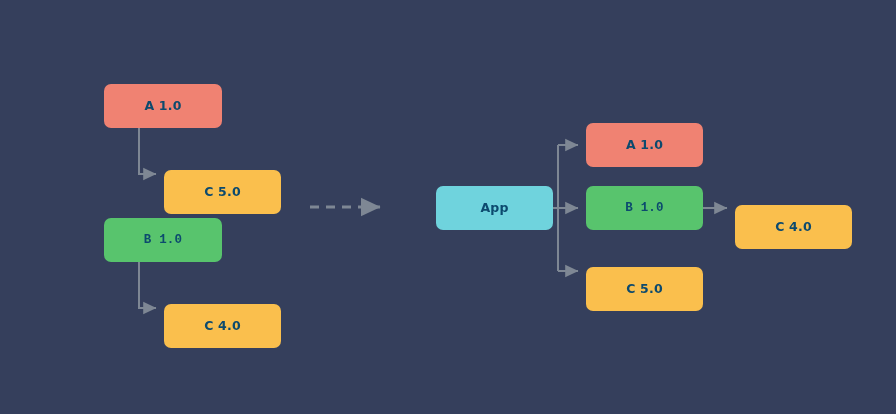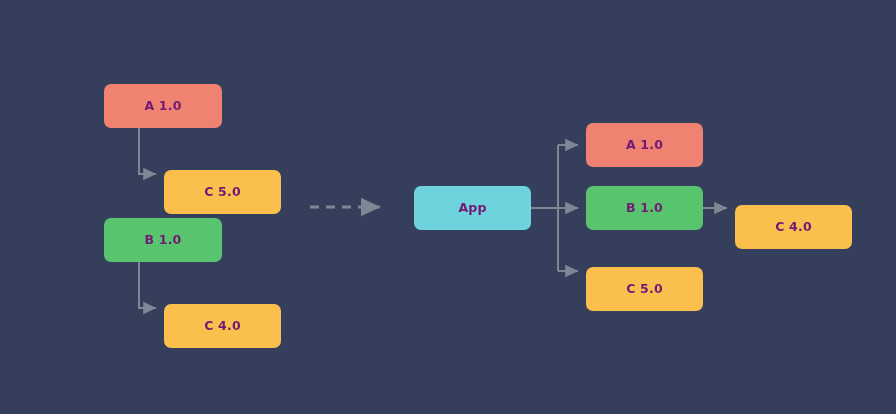--- a/index.html
+++ b/index.html
@@ -27,30 +27,30 @@
     height: 414px;
     pointer-events: none;
   }
   .node {
     position: absolute;
     box-sizing: border-box;
     border-radius: 7px;
     display: flex;
     align-items: center;
     justify-content: center;
-    color: #701a75;
+    color: #0c4a6e;
     font-size: 12.5px;
     font-weight: bold;
     letter-spacing: 0.2px;
     line-height: 1;
     text-align: center;
     user-select: none;
   }
   .n-red   { background: #F08272; }
-  .n-green { background: #58C46D; }
+  .n-green { background: #58C46D; font-family: Liberation Mono, monospace; }
   .n-yellow{ background: #FABF4D; margin-top: 18px; }
   .n-cyan  { background: #6FD3DD; }
 </style>
 </head>
 <body>
 
 <div id="canvas">
 
   <svg class="edge-layer" viewBox="0 0 896 414" width="896" height="414" xmlns="http://www.w3.org/2000/svg">
     <defs>
@@ -79,21 +79,21 @@
   </svg>
 
   <div class="node n-red" style="left:104px; top:84px; width:118px; height:44px;">A 1.0</div>
 
   <div class="node n-yellow" style="left:164px; top:152px; width:117px; height:44px;">C 5.0</div>
 
   <div class="node n-green" style="left:104px; top:218px; width:118px; height:44px;">B 1.0</div>
 
   <div class="node n-yellow" style="left:164px; top:286px; width:117px; height:44px;">C 4.0</div>
 
-  <div class="node n-cyan" style="left:414px; top:186px; width:117px; height:44px;">App</div>
+  <div class="node n-cyan" style="left:436px; top:186px; width:117px; height:44px;">App</div>
 
   <div class="node n-red" style="left:586px; top:123px; width:117px; height:44px;">A 1.0</div>
 
   <div class="node n-green" style="left:586px; top:186px; width:117px; height:44px;">B 1.0</div>
 
   <div class="node n-yellow" style="left:586px; top:249px; width:117px; height:44px;">C 5.0</div>
 
   <div class="node n-yellow" style="left:735px; top:187px; width:117px; height:44px;">C 4.0</div>
 
 </div>

